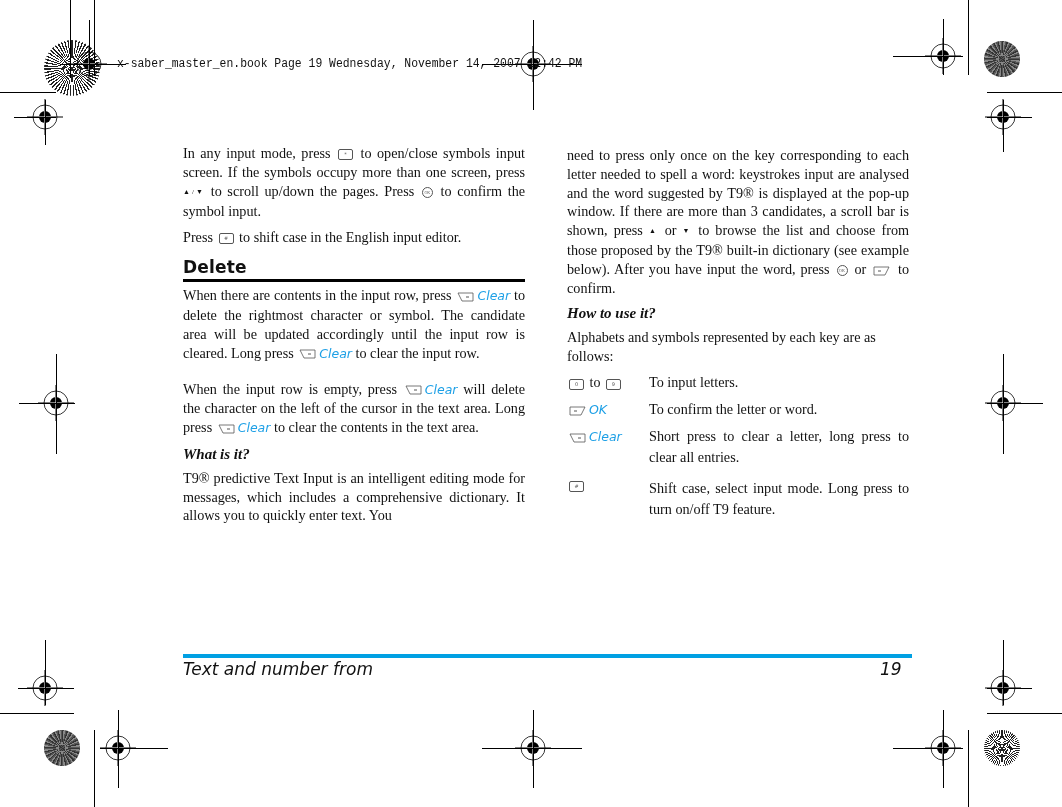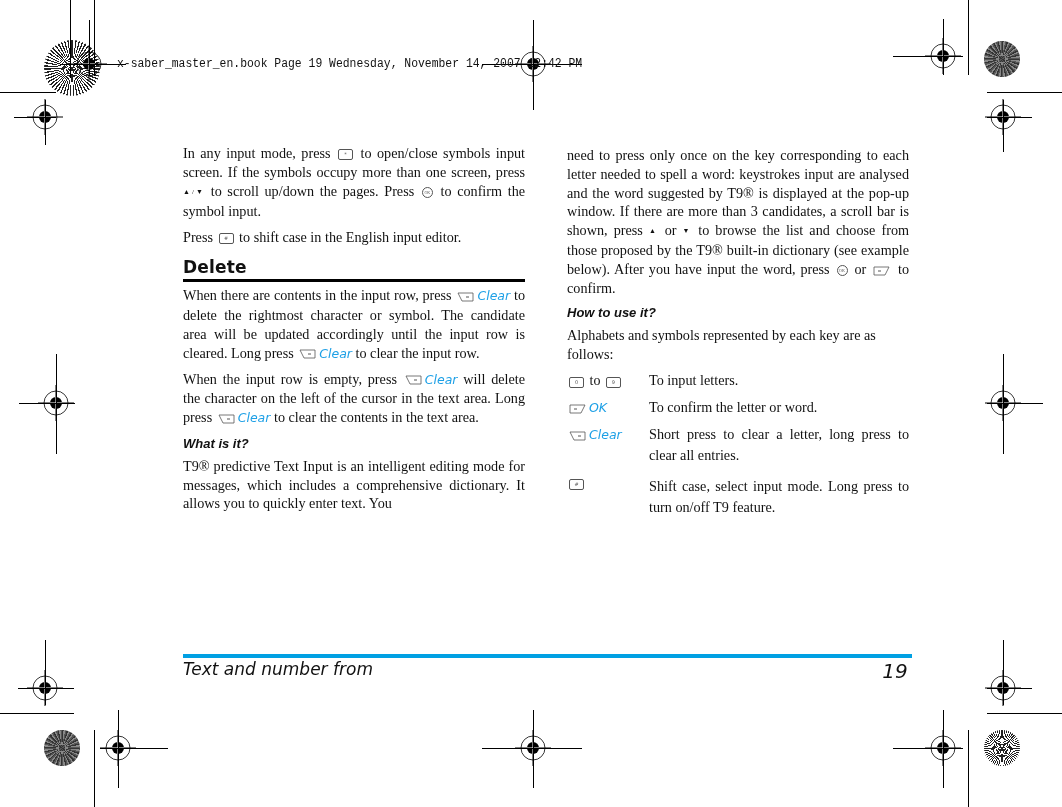--- a/index.html
+++ b/index.html
@@ -26,22 +26,22 @@
     .col { position: absolute; top: 140px; }
     .col-left { left: 183px; width: 342px; }
     .col-right { left: 567px; width: 342px; }
     h2.sec {
       font-family: "DejaVu Sans", "Liberation Sans", sans-serif;
       font-weight: bold; font-size: 17px; margin: 0; padding: 4px 0 2px 0;
       border-bottom: 3px solid #000; letter-spacing: 0.2px;
     }
     h2.sec sup { font-size: 10px; font-weight: normal; margin: 0 6px 0 1px; }
     h3.sub {
-      font-family: Liberation Sans, sans-serif;
-      font-weight: bold; font-style: italic; font-size: 13px;
+      font-family: Liberation Serif, serif;
+      font-weight: bold; font-style: italic; font-size: 15px;
       margin: 4px 0 6px 0;
     }
     p.body {
       margin: 4px 0 7px 0; font-size: 14.2px; line-height: 18.8px;
       text-align: justify;
     }
     .blue {
       color: #1ea0e6; font-style: italic;
       font-family: "DejaVu Sans", "Liberation Sans", sans-serif; font-size: 12.5px;
     }
@@ -66,23 +66,23 @@
     .kdesc { flex: 1; font-size: 14.2px; line-height: 21px; text-align: justify; }
     .footer-bar {
       position: absolute; left: 183px; top: 654px; width: 729px; height: 4px; background: #00a0e3;
     }
     .footer-title {
       position: absolute; left: 183px; top: 659px;
       font-family: "DejaVu Sans", "Liberation Sans", sans-serif; font-style: italic;
       font-size: 17px; color: #111;
     }
     .footer-page {
-      position: absolute; left: 880px; top: 659px; width: 30px; text-align: center;
+      position: absolute; left: 880px; top: 659px; width: 30px; text-align: left;
       font-family: "DejaVu Sans", "Liberation Sans", sans-serif; font-style: italic;
-      font-size: 20px; color: #111;
+      font-size: 17px; color: #111;
     }
   </style>
 </head>
 <body>
 
 <div>
 
   <div class="star star-light" style="left:44px;top:40px;"></div>
   <div class="line" style="left:70px;top:0;width:1px;height:78px;"></div>
   <div class="line" style="left:94px;top:0;width:1px;height:76px;"></div>
@@ -246,21 +246,21 @@
   <section>
     <p class="body">
       <span>Press</span>
       <span class="key">#</span>
       <span>to shift case in the English input editor.</span>
     </p>
   </section>
 
   <section>
     <h2 class="sec">Delete</h2>
-    <p class="body" style="margin-bottom:6px;">
+    <p class="body" style="margin-bottom:16px;">
       <span>When there are contents in the input row, press</span>
       <svg class="clearkey" viewBox="0 0 17 10">
           <path d="M1 1 L5 9 L16 9 L16 1 Z" fill="none" stroke="#555" stroke-width="0.8"></path>
           <line x1="9" y1="5" x2="12" y2="5" stroke="#555"></line>
         </svg><span class="blue">Clear</span>
       <span>to delete the rightmost character or symbol. The candidate area will be updated accordingly until the input row is cleared. Long press</span>
       <svg class="clearkey" viewBox="0 0 17 10">
           <path d="M1 1 L5 9 L16 9 L16 1 Z" fill="none" stroke="#555" stroke-width="0.8"></path>
           <line x1="9" y1="5" x2="12" y2="5" stroke="#555"></line>
         </svg><span class="blue">Clear</span>

